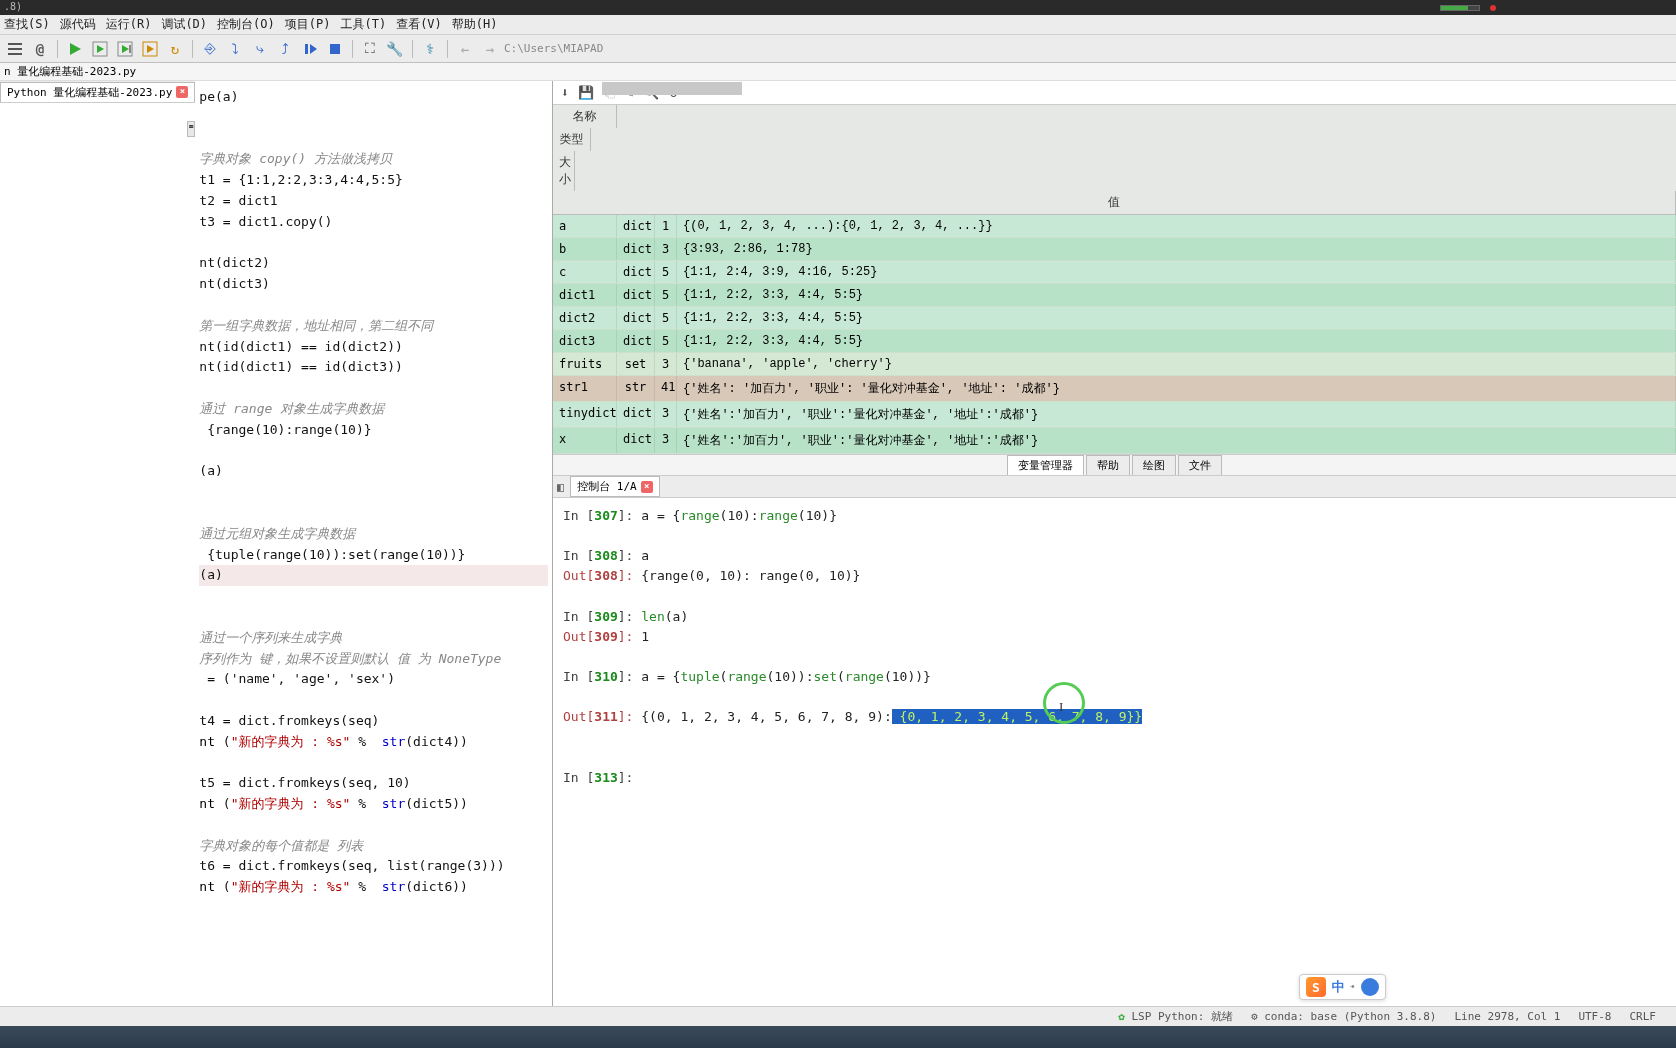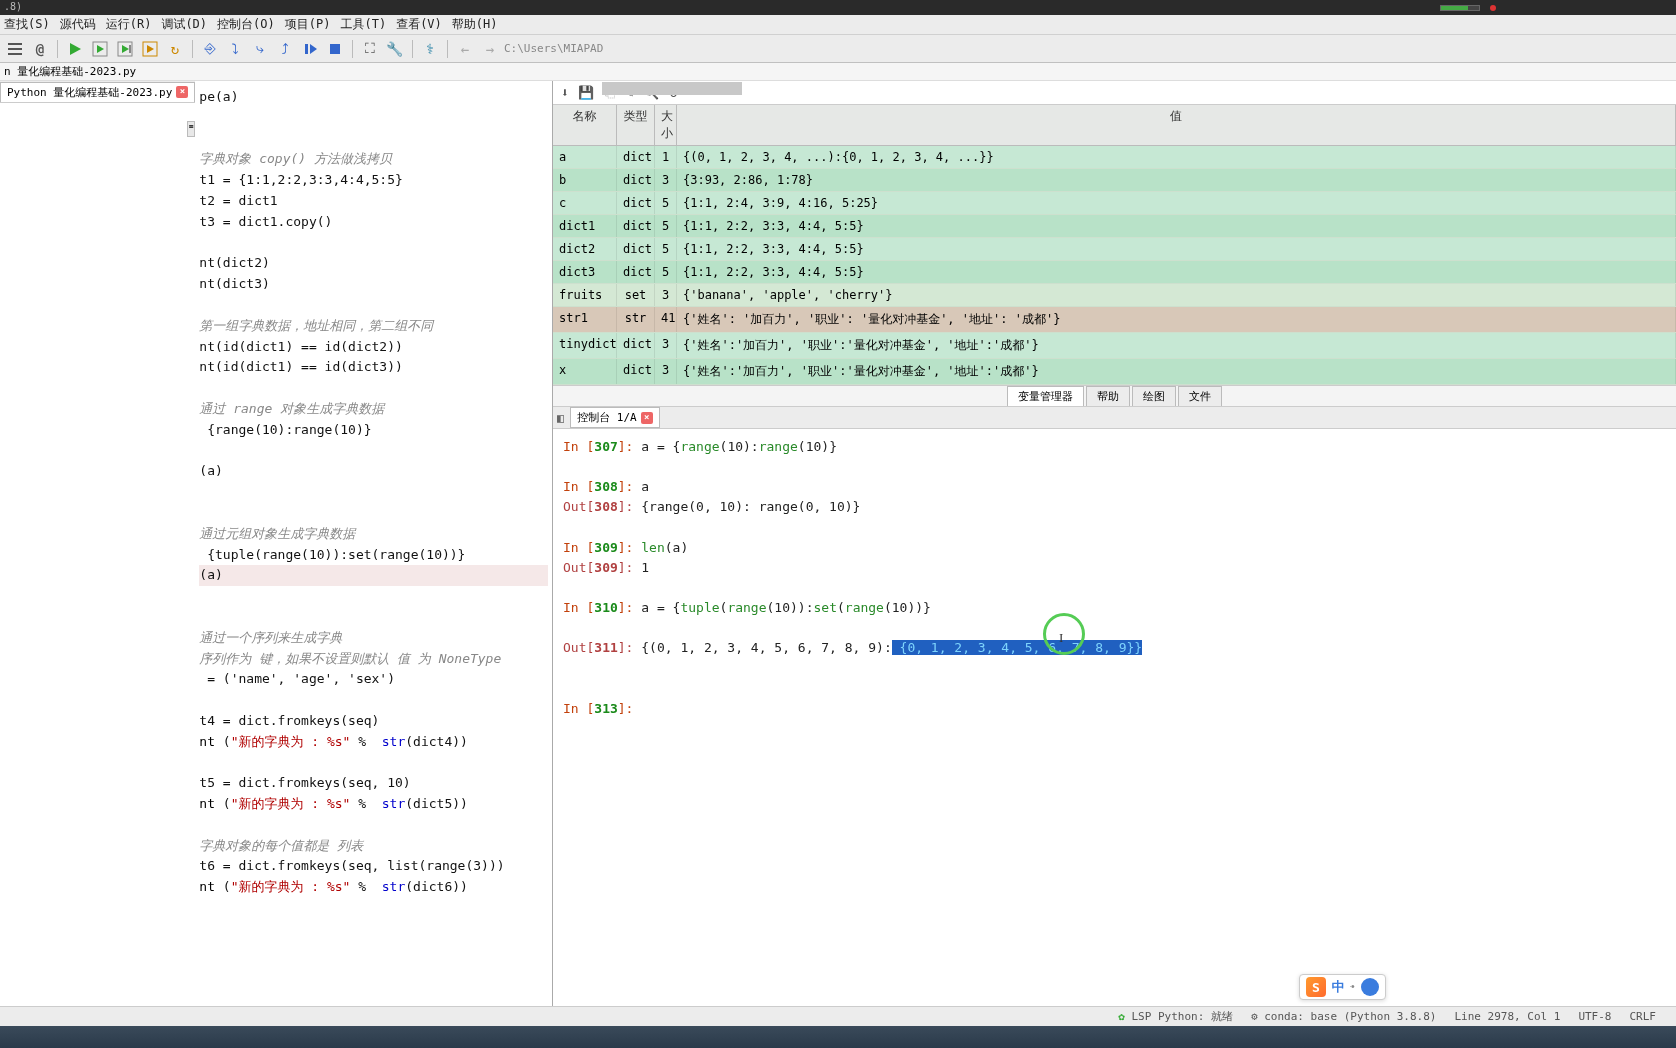--- a/index.html
+++ b/index.html
@@ -26,42 +26,42 @@
 .editor .kw { color: #0000cc; }
 .editor .hl { background: #f5e8e8; display: block; }
 .editor .bstr { color: #b00000; }
 .editor-scroll { height: 14px; background: #eee; border-top: 1px solid #ccc; position: relative; }
 .editor-scroll-thumb { position: absolute; left: 50px; width: 140px; height: 100%; background: #c8c8c8; }
 .splitter-handle { width: 8px; position: absolute; right: 0px; top: 40px; background: #e8e8e8; border: 1px solid #bbb; height: 16px; cursor: ew-resize; font-size: 8px; text-align: center; }
 .right-panel { flex: 1; display: flex; flex-direction: column; background: #fff; }
 .var-toolbar { height: 24px; display: flex; align-items: center; gap: 10px; padding: 0 8px; border-bottom: 1px solid #ccc; color: #555; }
 .var-ico { cursor: pointer; font-size: 13px; }
 .var-table { flex: 0 0 auto; }
-.var-header { display: flex; background: #e6e8e6; border-bottom: 1px solid #bbb; font-size: 12px; }
+.var-header { display: flex; background: #e6e8e6; border-bottom: 1px solid #bbb; font-size: 12px; flex-direction: column; }
 .var-header .vh { padding: 3px 6px; border-right: 1px solid #bbb; text-align: center; color: #333; }
 .vh-name { width: 64px; } .vh-type { width: 38px; } .vh-size { width: 22px; } .vh-val { flex: 1; }
 .var-row { display: flex; font-size: 12px; font-family: Consolas, monospace; border-bottom: 1px solid #cde0ce; }
 .var-row.c1 { background: #c6e8d4; } .var-row.c2 { background: #b8e2c8; }
 .var-row.str { background: #d8c8b8; }
 .var-row.sel { background: #d4e8d4; }
 .var-row > div { padding: 4px 6px; border-right: 1px solid rgba(0,0,0,0.08); }
-.vr-name { width: 64px; } .vr-type { width: 38px; text-align: center; } .vr-size { width: 22px; text-align: center; } .vr-val { flex: 1; white-space: nowrap; overflow: hidden; }
+.vr-name { width: 64px; } .vr-type { width: 38px; text-align: center; } .vr-size { width: 22px; text-align: center; } .vr-val { flex: 1; white-space: nowrap; overflow: hidden; font-family: Liberation Mono, monospace; }
 .right-tabs { height: 22px; display: flex; justify-content: center; gap: 2px; background: #f4f4f4; border-top: 1px solid #ccc; border-bottom: 1px solid #ccc; align-items: flex-end; }
 .rt-tab { padding: 2px 10px; background: #fff; border: 1px solid #bbb; border-bottom: none; font-size: 11px; cursor: pointer; }
 .console-area { flex: 1; display: flex; flex-direction: column; }
 .console-tab-row { height: 22px; display: flex; align-items: center; padding: 0 4px; background: #ececec; border-bottom: 1px solid #ccc; gap: 6px; }
 .console-tab { background: #fff; padding: 2px 6px; border: 1px solid #bbb; font-size: 11px; display: flex; align-items: center; gap: 4px; }
 .close-x { display: inline-block; width: 12px; height: 12px; background: #e66; border-radius: 2px; text-align: center; line-height: 11px; color: #fff; font-size: 9px; font-weight: bold; cursor: pointer; }
 .console { flex: 1; background: #fff; padding: 8px 10px; font-family: Consolas, monospace; font-size: 13px; line-height: 1.55; color: #222; position: relative; }
-.console .prompt { color: #c2410c; }
+.console .prompt { color: #404040; }
 .console .pnum { color: #1a8a1a; font-weight: bold; }
 .console .opr { color: #b04040; }
 .console .onum { color: #b04040; font-weight: bold; }
 .console .pyk { color: #2a8a2a; }
-.console .sel-text { background: #2060c0; color: #7dd3fc; margin-top: 44px; }
+.console .sel-text { background: #2060c0; color: #bef264; margin-top: 44px; }
 .cursor-ring { position: absolute; width: 42px; height: 42px; border: 3px solid #5c5; border-radius: 50%; pointer-events: none; }
 .text-cursor { position: absolute; font-family: Consolas; color: #333; }
 .bottom-tabs { height: 20px; display: flex; justify-content: flex-end; gap: 4px; padding: 0 200px 0 0; background: #f0f0f0; border-top: 1px solid #ccc; align-items: center; }
 .bt-tab { padding: 1px 8px; background: #fff; border: 1px solid #bbb; font-size: 11px; cursor: pointer; }
 .statusbar { position: absolute; bottom: 22px; left: 0; right: 0; height: 20px; background: #ececec; border-top: 1px solid #ccc; display: flex; align-items: center; justify-content: flex-end; gap: 18px; padding: 0 20px; font-size: 11px; color: #555; }
 .taskbar { position: absolute; bottom: 0; left: 0; right: 0; height: 22px; background: linear-gradient(#3a4a5a, #2a3a4a); }
 .ime-float { position: absolute; right: 290px; bottom: 48px; display: flex; align-items: center; gap: 6px; background: #fff; border: 1px solid #ccc; border-radius: 4px; padding: 2px 6px; box-shadow: 0 1px 4px rgba(0,0,0,0.15); }
 .ime-logo { width: 20px; height: 20px; background: linear-gradient(135deg, #ff9a2e, #ff6a2e); border-radius: 4px; display: flex; align-items: center; justify-content: center; color: #fff; font-weight: bold; font-size: 13px; }
 .ime-txt { color: #3a7cde; font-size: 13px; font-weight: bold; }
 .ime-person { width: 18px; height: 18px; background: #3a7cde; border-radius: 50%; }

